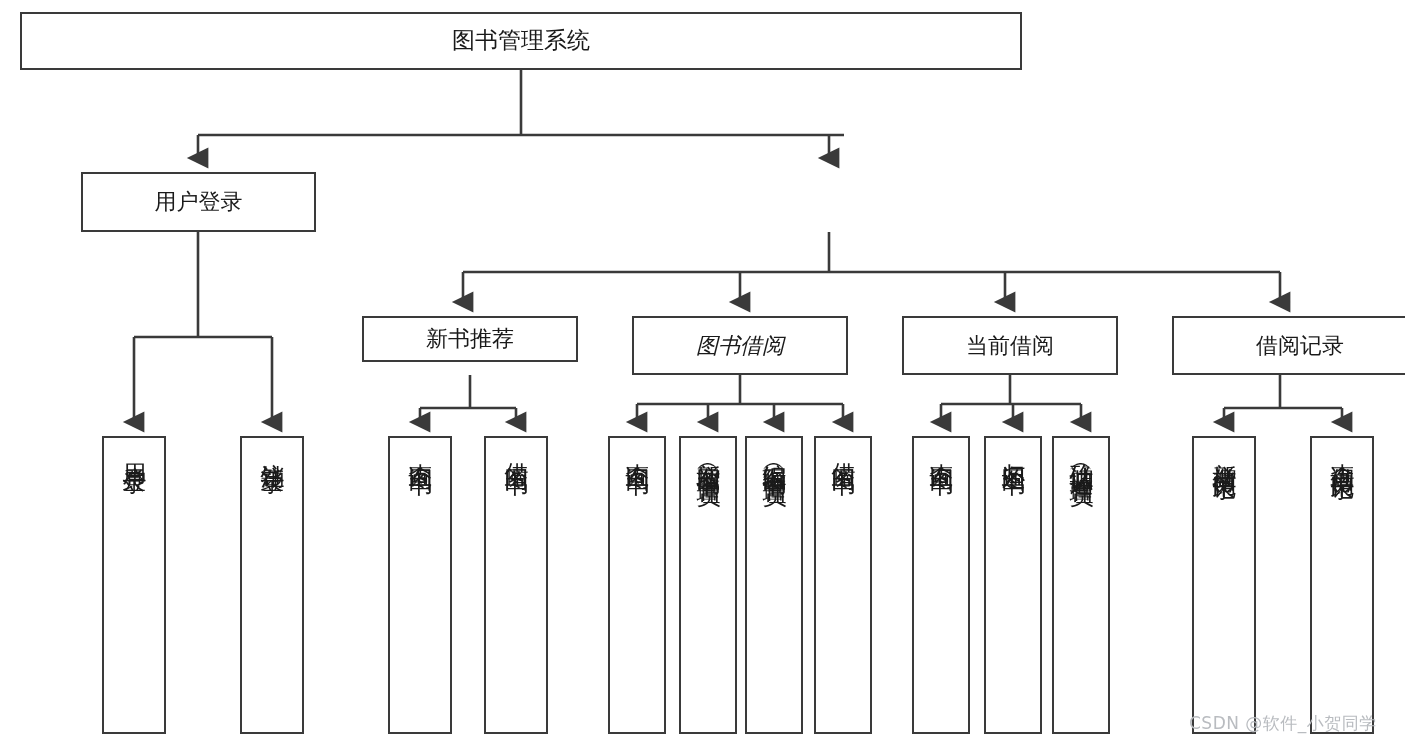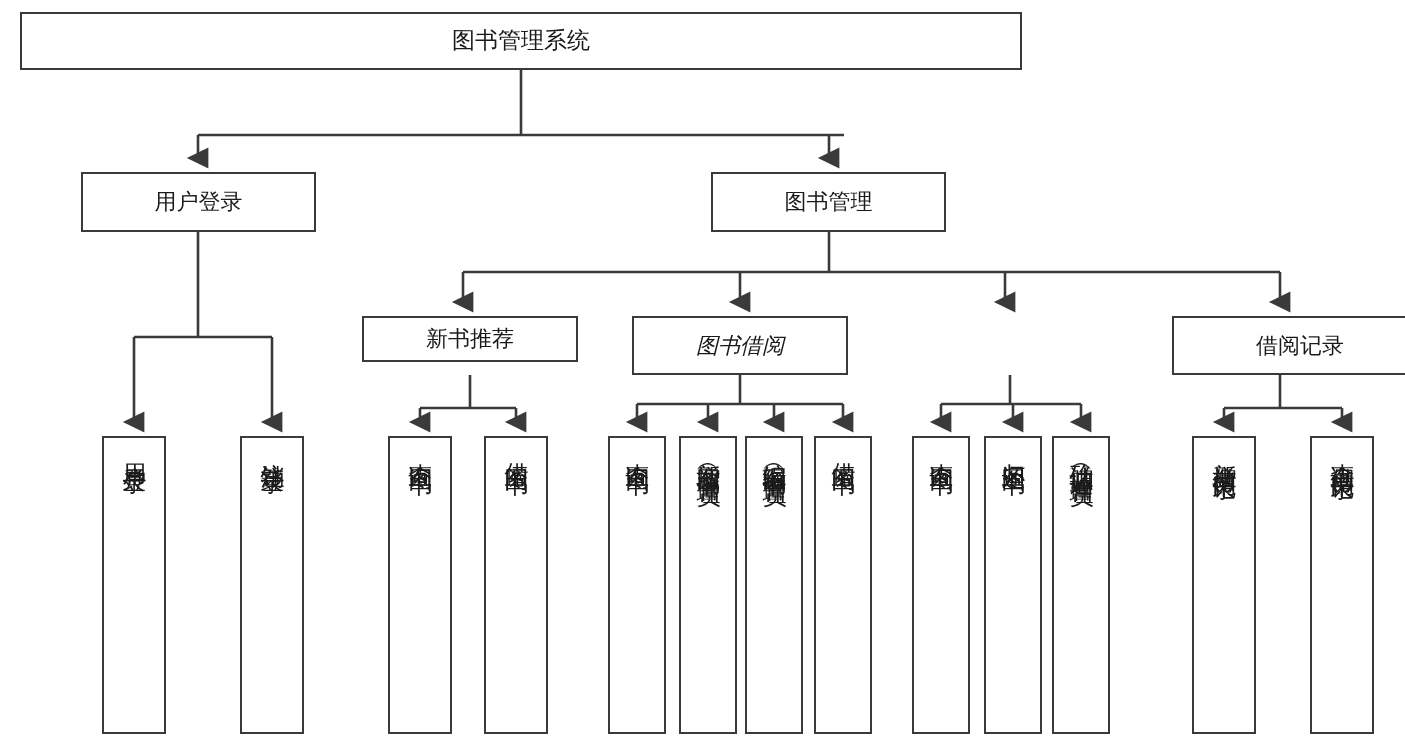--- a/index.html
+++ b/index.html
@@ -142,30 +142,30 @@
     </g>
   </svg>
 
   <div class="node root" style="left: 20px; top: 12px; width: 1002px; height: 58px;">
     <span class="node-label">图书管理系统</span>
   </div>
 
   <div class="node branch" style="left: 81px; top: 172px; width: 235px; height: 60px;">
     <span class="node-label">用户登录</span>
   </div>
-  <div class="node branch" style="left: 711px; top: 172px; width: 235px; height: 60px;">
-    <span class="node-label">图书管理</span>
-  </div>
 
   <div class="node branch" style="left: 362px; top: 316px; width: 216px; height: 46px;">
     <span class="node-label">新书推荐</span>
   </div>
   <div class="node branch" style="left: 632px; top: 316px; width: 216px; height: 59px; font-style: italic;">
     <span class="node-label">图书借阅</span>
   </div>
+  <div class="node branch" style="left: 902px; top: 316px; width: 216px; height: 59px;">
+    <span class="node-label">当前借阅</span>
+  </div>
   <div class="node branch" style="left: 1172px; top: 316px; width: 256px; height: 59px;">
     <span class="node-label">借阅记录</span>
   </div>
 
   <div class="node leaf" style="left: 102px; top: 436px; width: 64px; height: 298px;">
     <span class="node-label">用户登录</span>
   </div>
   <div class="node leaf" style="left: 240px; top: 436px; width: 64px; height: 298px;">
     <span class="node-label">注销登录</span>
   </div>
@@ -196,14 +196,15 @@
   <div class="node leaf" style="left: 1052px; top: 436px; width: 58px; height: 298px;">
     <span class="node-label">确认归还（管理员）</span>
   </div>
   <div class="node leaf" style="left: 1192px; top: 436px; width: 64px; height: 298px;">
     <span class="node-label">新增借阅记录</span>
   </div>
   <div class="node leaf" style="left: 1310px; top: 436px; width: 64px; height: 298px;">
     <span class="node-label">查询借阅记录</span>
   </div>
 
+  <div class="watermark">CSDN @软件_小贺同学</div>
 
 </div>
 
 </body></html>

